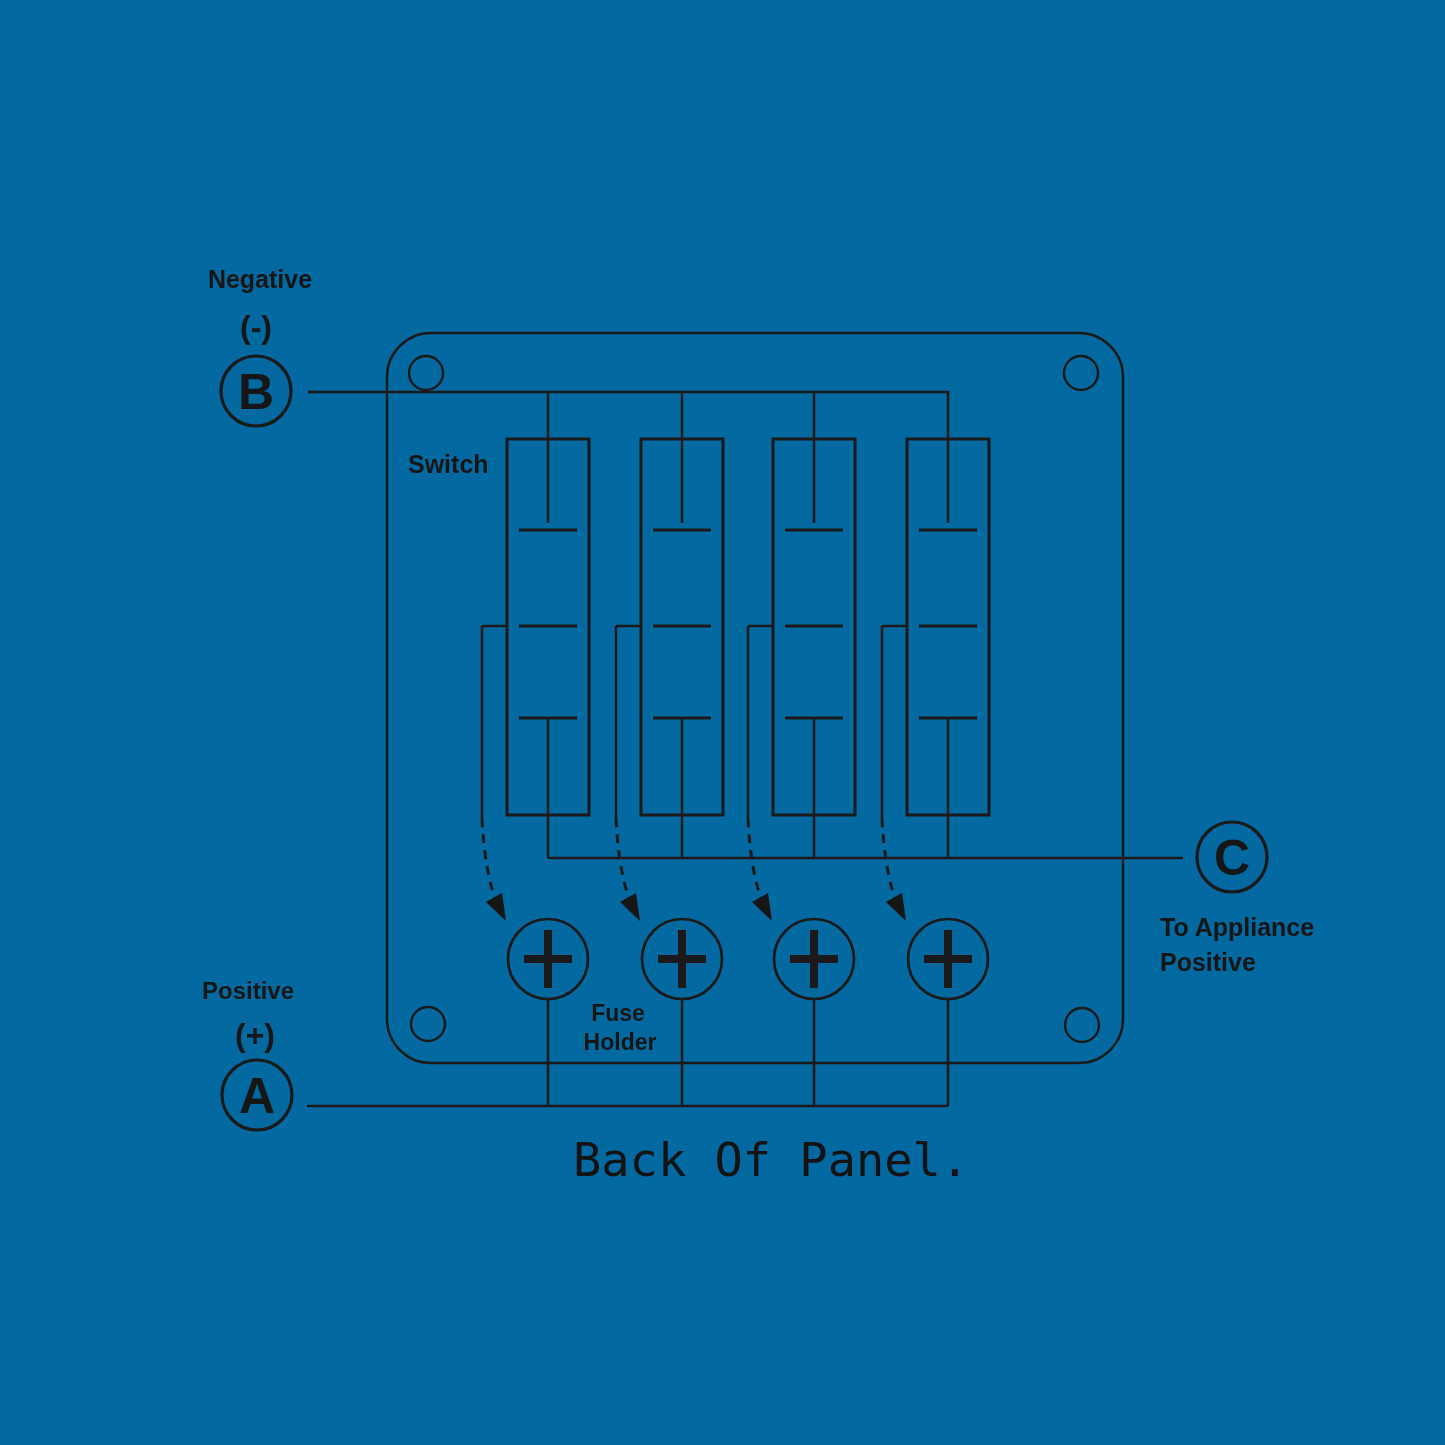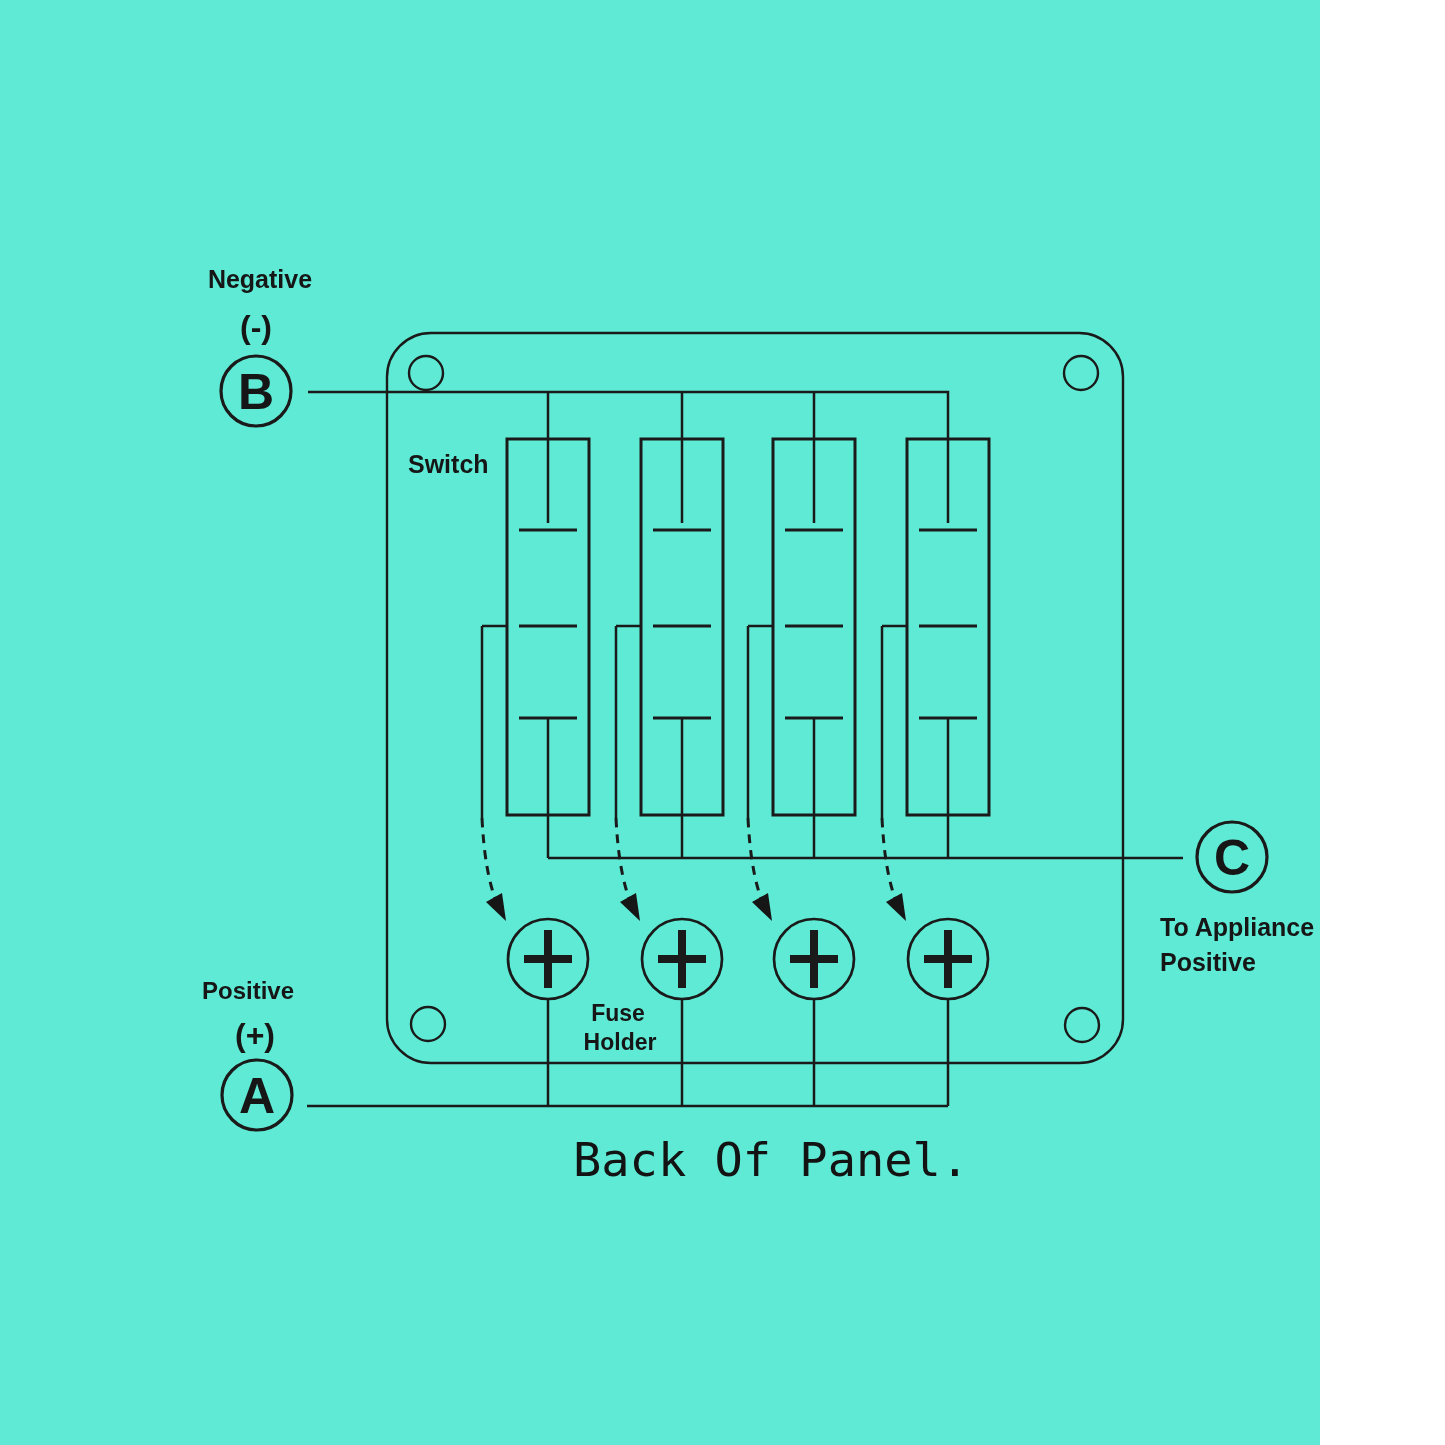--- a/index.html
+++ b/index.html
@@ -3,23 +3,23 @@
 <meta charset="utf-8">
 <style>
   html, body {
     margin: 0;
     padding: 0;
     background: #ffffff;
     font-family: "Liberation Sans", sans-serif;
   }
   .stage {
     position: relative;
-    width: 1320px;
+    width: 1445px;
     height: 1445px;
-    background: #5eead4;
+    background: #0369a1;
     overflow: hidden;
   }
   svg { display: block; }
   .lbl {
     fill: #161616;
     stroke: none;
     font-family: "Liberation Sans", sans-serif;
     font-weight: 700;
   }
   .circ-letter {

